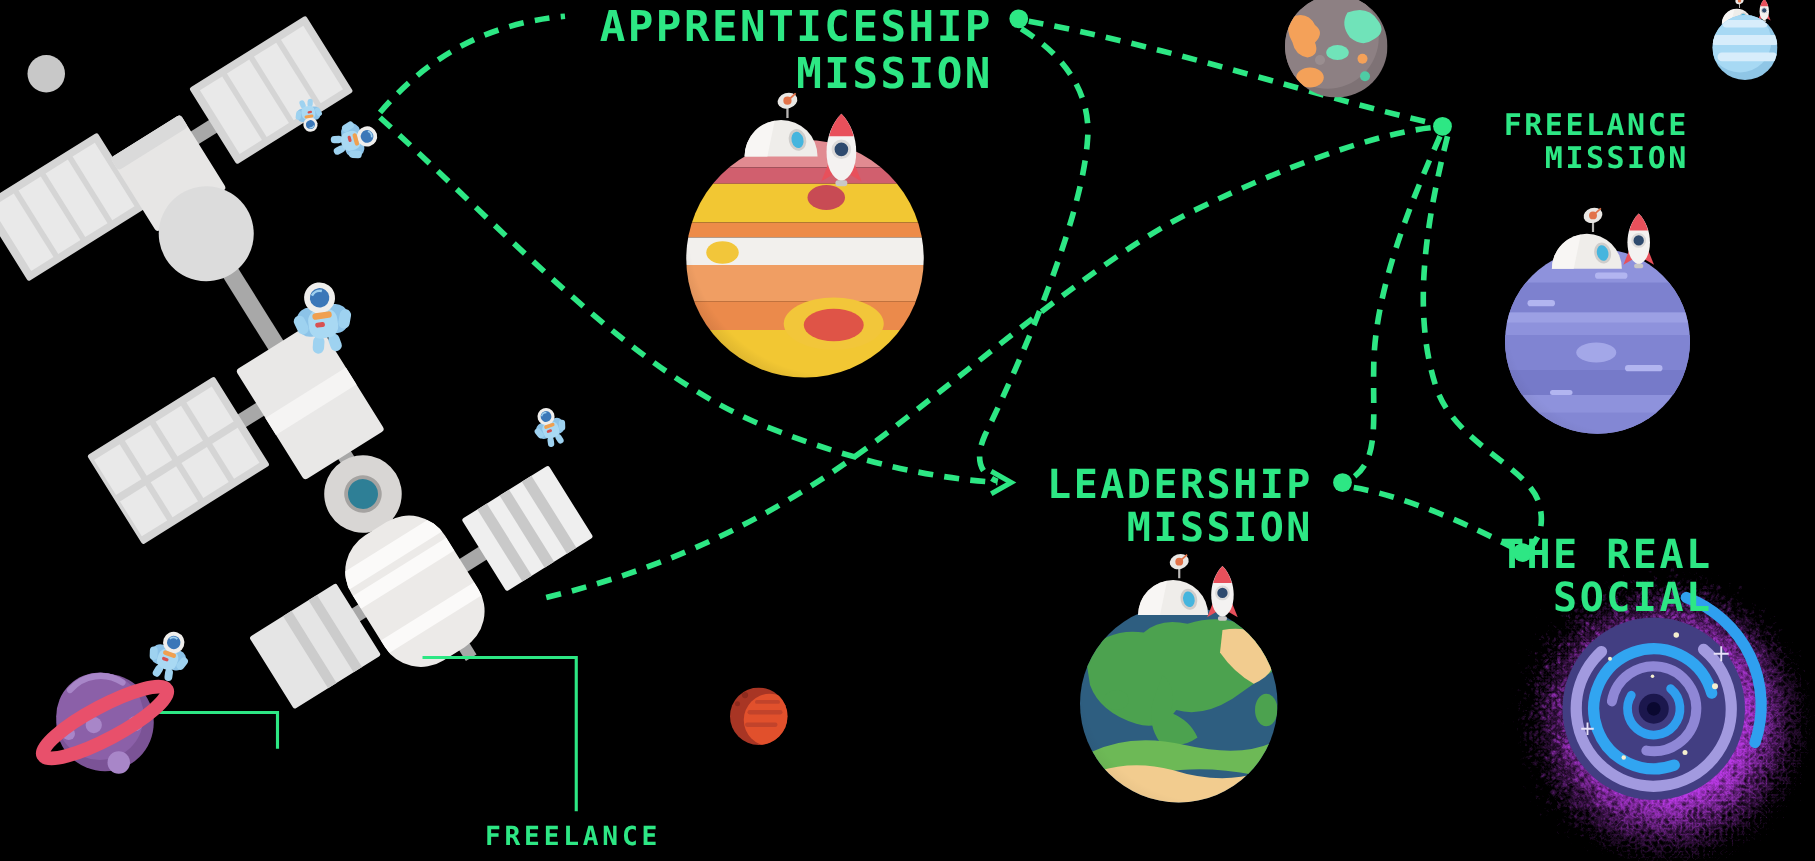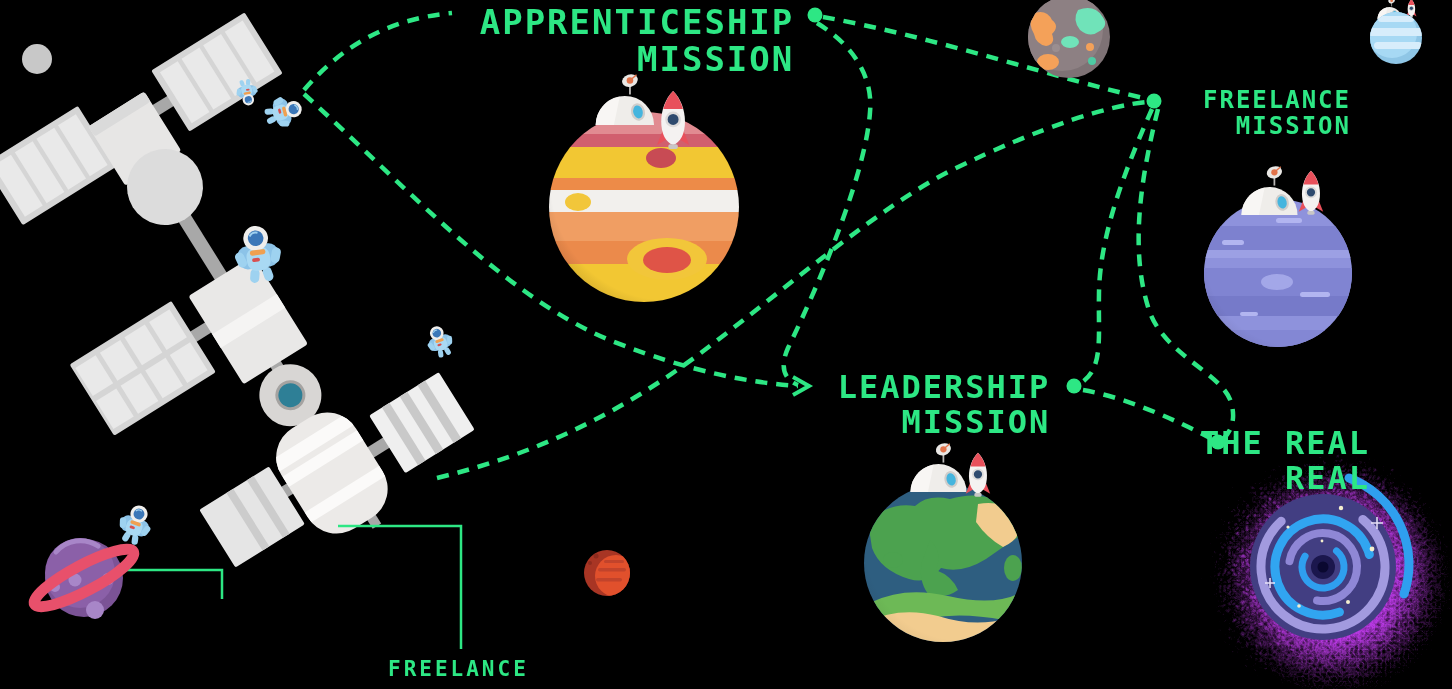--- a/index.html
+++ b/index.html
@@ -342,16 +342,16 @@
 <div class="mission-label" style="left:1277px;top:88px;font-size:24px">
   <span>FREELANCE</span><br>
   <span>MISSION</span>
 </div>
 <div class="mission-label" style="left:944px;top:370px;font-size:32px">
   <span>LEADERSHIP</span><br>
   <span>MISSION</span>
 </div>
 <div class="mission-label" style="left:1285px;top:426px;font-size:32px">
   <span>THE REAL</span><br>
-  <span>REAL</span>
+  <span>SOCIAL</span>
 </div>
 <div class="tag-label" style="left:388px;top:657px;letter-spacing:3px">FREELANCE</div>
 </div>
 
 </body></html>

